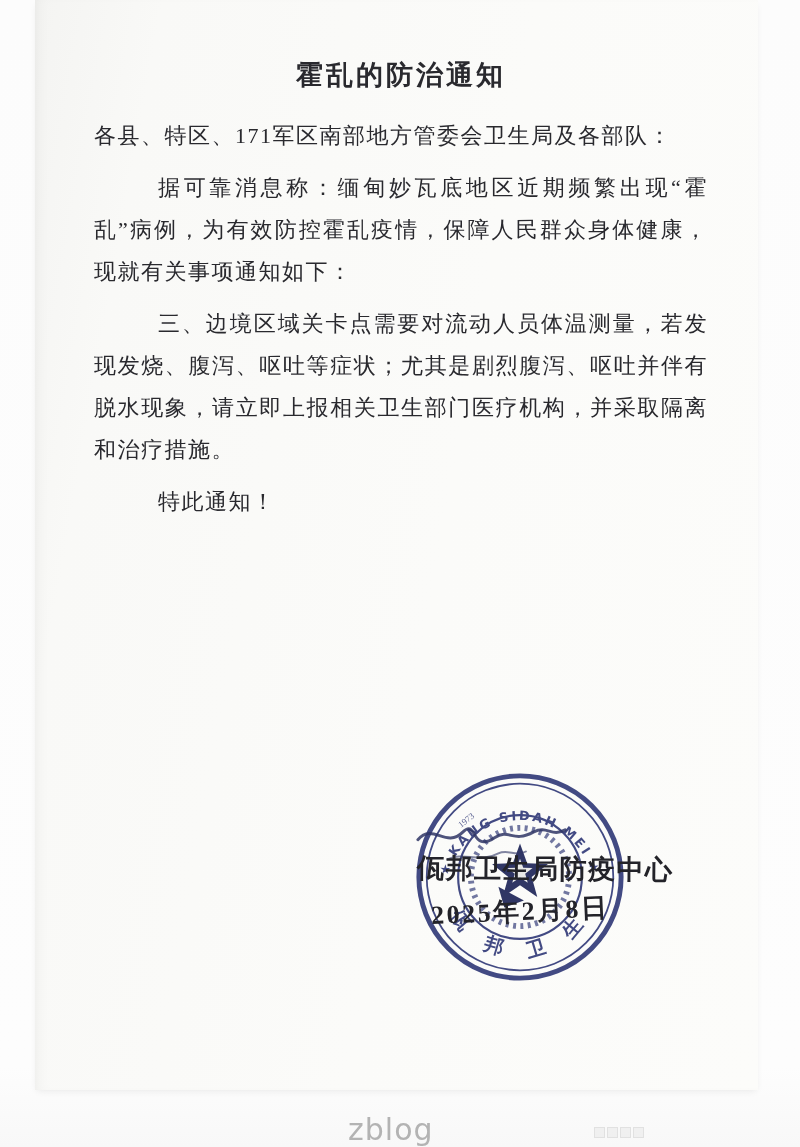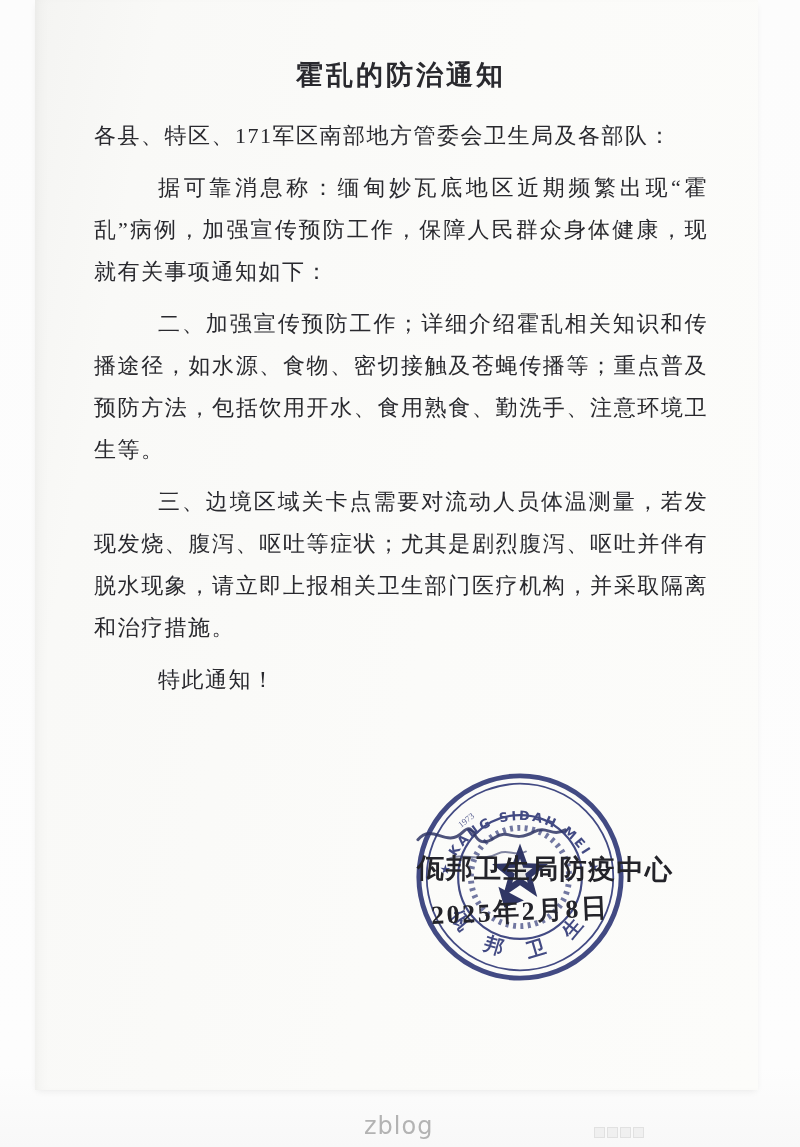--- a/index.html
+++ b/index.html
@@ -41,41 +41,40 @@
     position:absolute;left:417px;top:851px;z-index:3;white-space:nowrap;
     font-size:27px;font-weight:600;letter-spacing:1.5px;color:#232329;
     transform:rotate(.4deg);
   }
   .sig-date{
     position:absolute;left:431px;top:894px;z-index:3;white-space:nowrap;
     font-size:26px;font-weight:600;letter-spacing:2.5px;color:#232329;
     transform:rotate(-2.6deg);
   }
   .zblog{
-    position:absolute;left:364px;top:1112px;z-index:4;
+    position:absolute;left:348px;top:1112px;z-index:4;
     font-family:"DejaVu Sans","Liberation Sans",sans-serif;
-    font-size:24px;color:#b3b3b3;letter-spacing:1px;font-weight:400;
+    font-size:30px;color:#b3b3b3;letter-spacing:1px;font-weight:400;
   }
   .corner-mark{
     position:absolute;left:594px;top:1127px;z-index:4;
     display:flex;gap:2px;opacity:.75;
   }
   .corner-mark span{width:11px;height:11px;background:#ededed;border:1px solid #d9d9d9;box-sizing:border-box;}
 </style>
 </head>
 <body>
 
 <div class="photo">
   <div class="paper"></div>
 
   <div class="doc">
     <h1 class="doc-title">霍乱的防治通知</h1>
     <p class="salutation">各县、特区、171军区南部地方管委会卫生局及各部队：</p>
-    <p class="indent">据可靠消息称：缅甸妙瓦底地区近期频繁出现“霍乱”病例，加强宣传预防工作，保障人民群众身体健康，现就有关事项通知如下：</p>
-    <p class="indent">二、加强宣传预防工作；详细介绍霍乱相关知识和传播途径，如水源、食物、密切接触及苍蝇传播等；重点普及预防方法，包括饮用开水、食用熟食、勤洗手、注意环境卫生等。</p>
+    <p class="indent">据可靠消息称：缅甸妙瓦底地区近期频繁出现“霍乱”病例，为有效防控霍乱疫情，保障人民群众身体健康，现就有关事项通知如下：</p>
     <p class="indent">三、边境区域关卡点需要对流动人员体温测量，若发现发烧、腹泻、呕吐等症状；尤其是剧烈腹泻、呕吐并伴有脱水现象，请立即上报相关卫生部门医疗机构，并采取隔离和治疗措施。</p>
     <p class="indent closing">特此通知！</p>
   </div>
 
   <svg class="stamp" viewBox="0 0 220 220">
     <g fill="none" stroke="var(--stamp-ink)">
       <circle cx="110" cy="110" r="103" stroke-width="5"></circle>
       <circle cx="110" cy="110" r="95" stroke-width="1.8"></circle>
       <circle cx="110" cy="110" r="63" stroke-width="2.2"></circle>
       <circle cx="110" cy="110" r="50" stroke-width="6" stroke-dasharray="3 4.5" opacity=".75"></circle>

